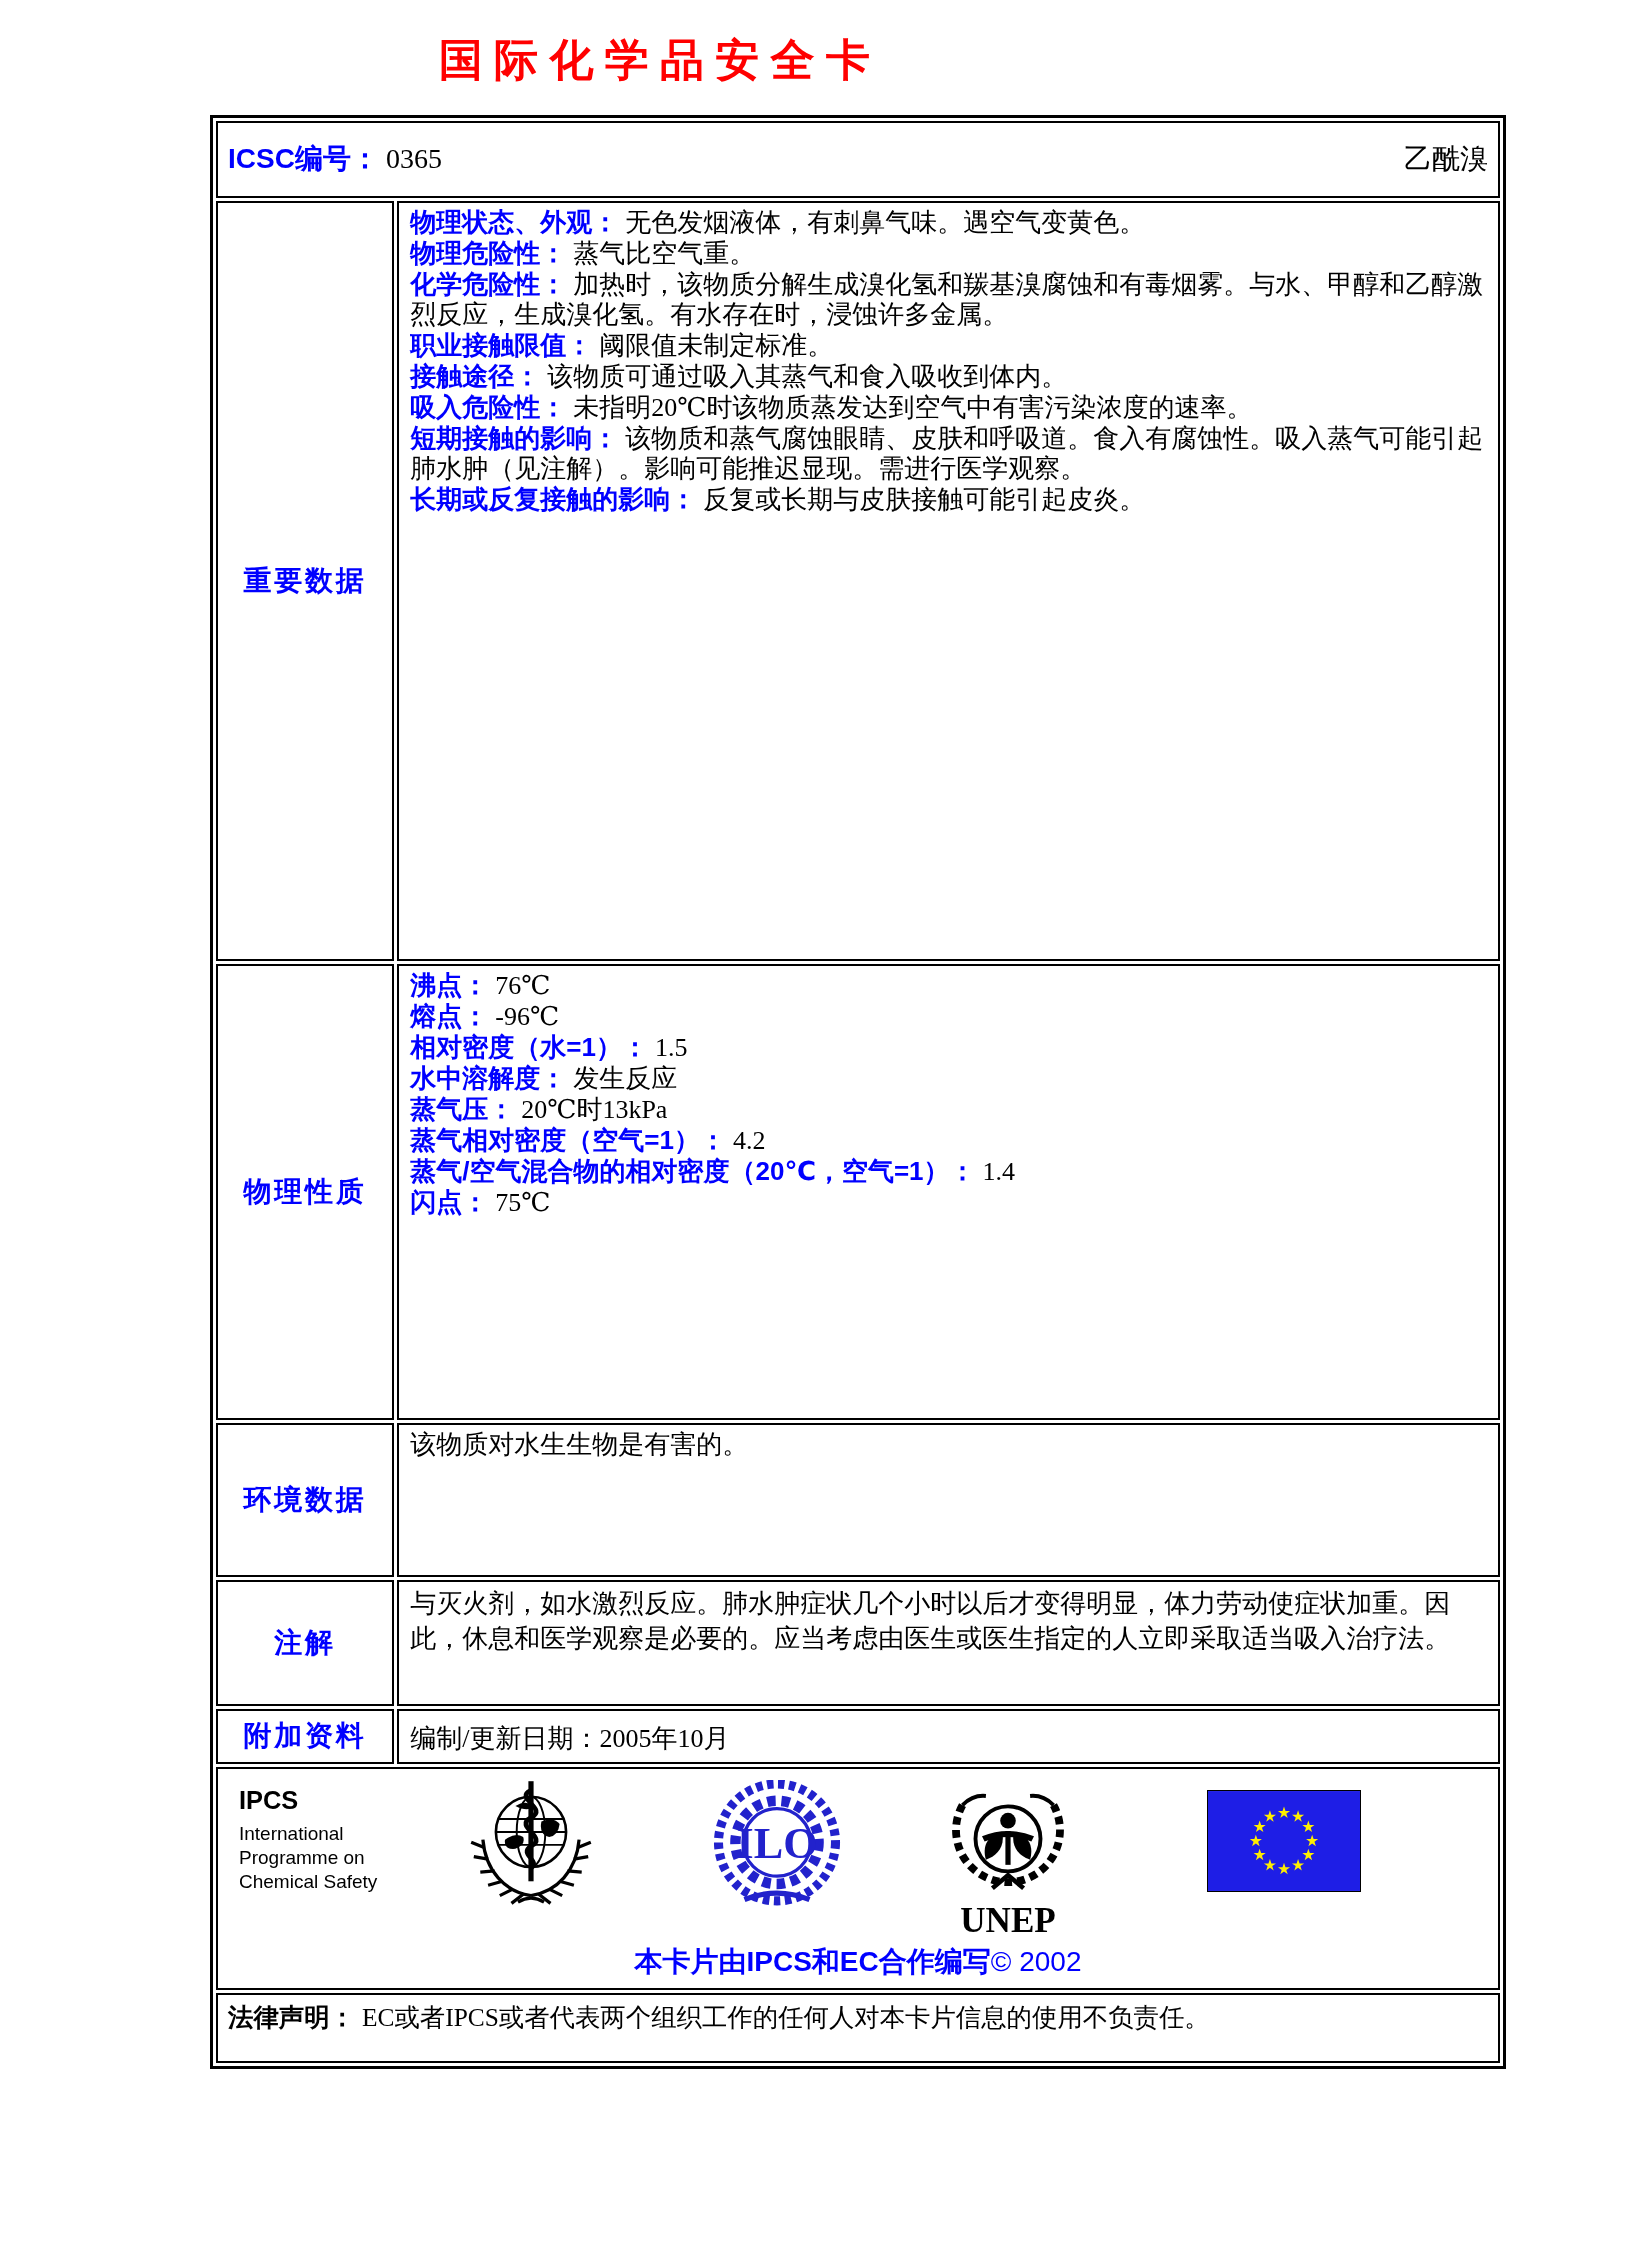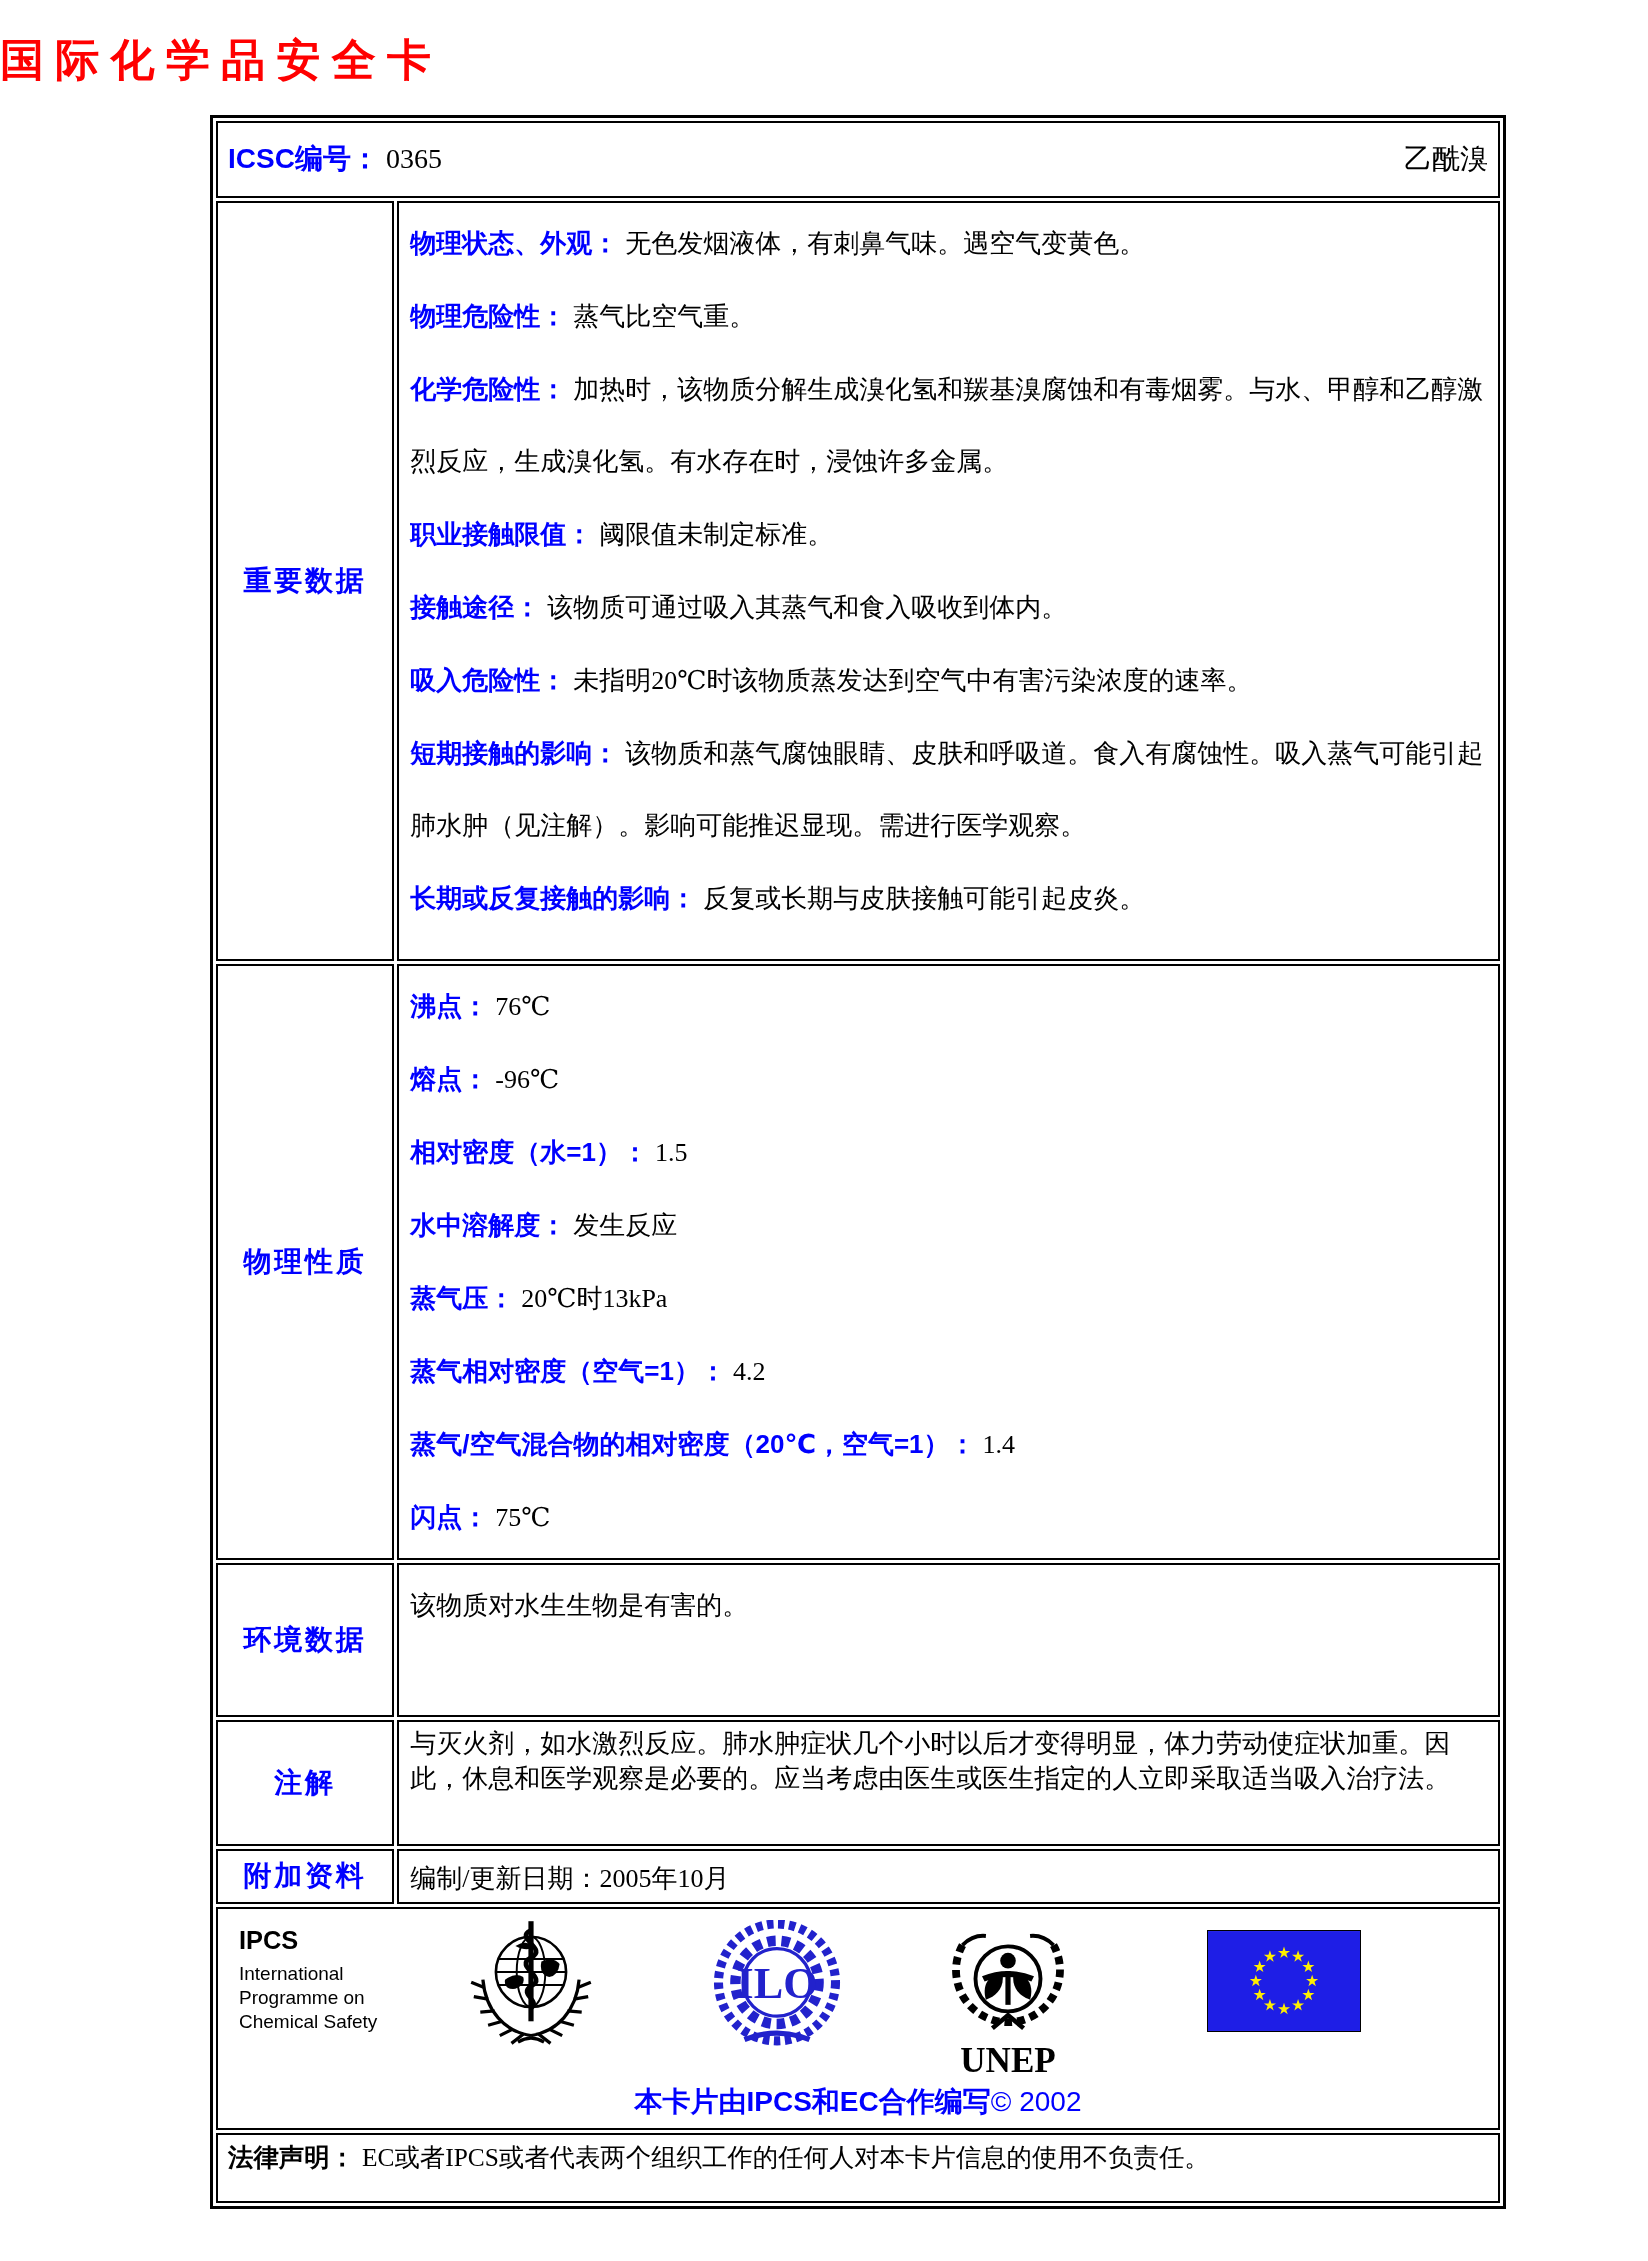--- a/index.html
+++ b/index.html
@@ -3,21 +3,21 @@
 <meta charset="utf-8">
 <style>
   html,body{margin:0;padding:0;background:#fff;}
   body{
     width:1648px;height:2261px;position:relative;
     font-family:"Liberation Serif","DejaVu Serif",serif;
     color:#000;
   }
   .page-title{
     position:absolute;top:31px;left:0;width:1320px;
-    text-align:left;
+    text-align:center;
     font-family:Liberation Sans, sans-serif;
     font-weight:bold;font-size:44px;letter-spacing:11.3px;
     color:var(--title-red,#f00);
   }
   table.card{
     position:absolute;left:210px;top:115px;width:1296px;
     border-collapse:separate;border-spacing:3.5px;
     border:3.5px solid #000;background:#fff;table-layout:fixed;
   }
   table.card td{border:2.1px solid #000;background:#fff;vertical-align:top;}
@@ -27,21 +27,21 @@
     font-family:"Liberation Sans","DejaVu Sans",sans-serif;
     font-weight:bold;font-size:28px;letter-spacing:2.8px;
     color:var(--accent-blue,#00f);
   }
   .icsc-cell{height:67px;vertical-align:middle !important;padding:2.8px 10px;font-size:28px;}
   .icsc-label{
     font-family:"Liberation Sans","DejaVu Sans",sans-serif;
     font-weight:bold;color:var(--accent-blue,#00f);margin-right:7px;
   }
   .chem-name{float:right;font-size:28px;}
-  .content{padding:4.2px 11.3px;font-size:26px;line-height:72px;}
+  .content{padding:4.2px 11.3px;font-size:26px;line-height:30px;}
   .content .lbl{
     font-family:"Liberation Sans","DejaVu Sans",sans-serif;
     font-weight:bold;color:var(--accent-blue,#00f);margin-right:7px;
   }
   .h-important{height:748px;} .h-physical{height:444px;}
   .h-env{height:141px;} .h-notes{height:114px;line-height:35px;}
   .h-addl{height:37px;line-height:34px;padding-top:11px;padding-bottom:2.8px;}
   .footer-cell{height:219px;padding:0;}
   .footer-inner{position:relative;width:100%;height:100%;}
   .ipcs-block{

